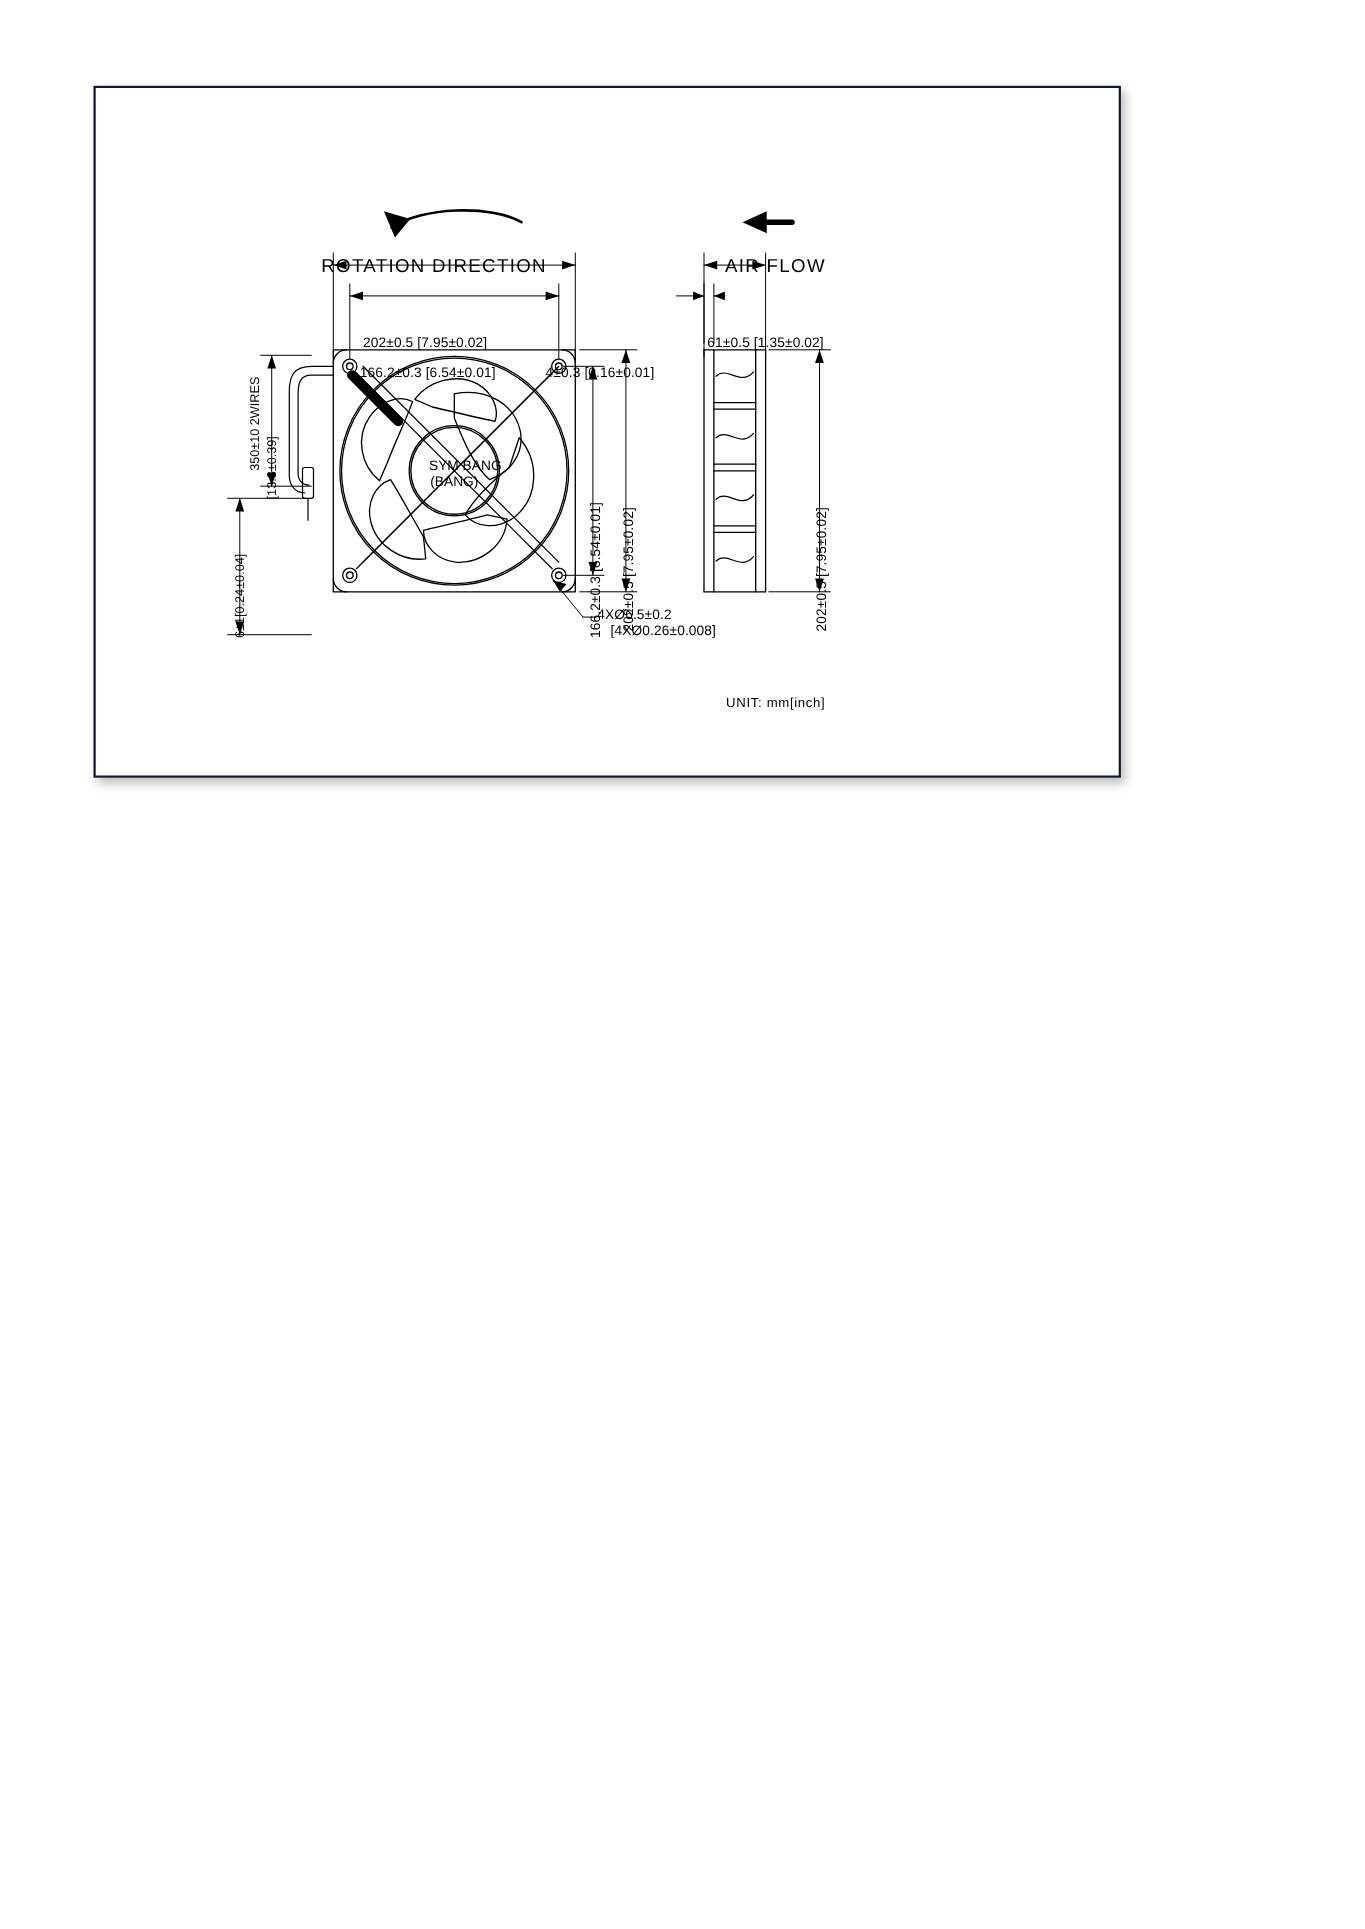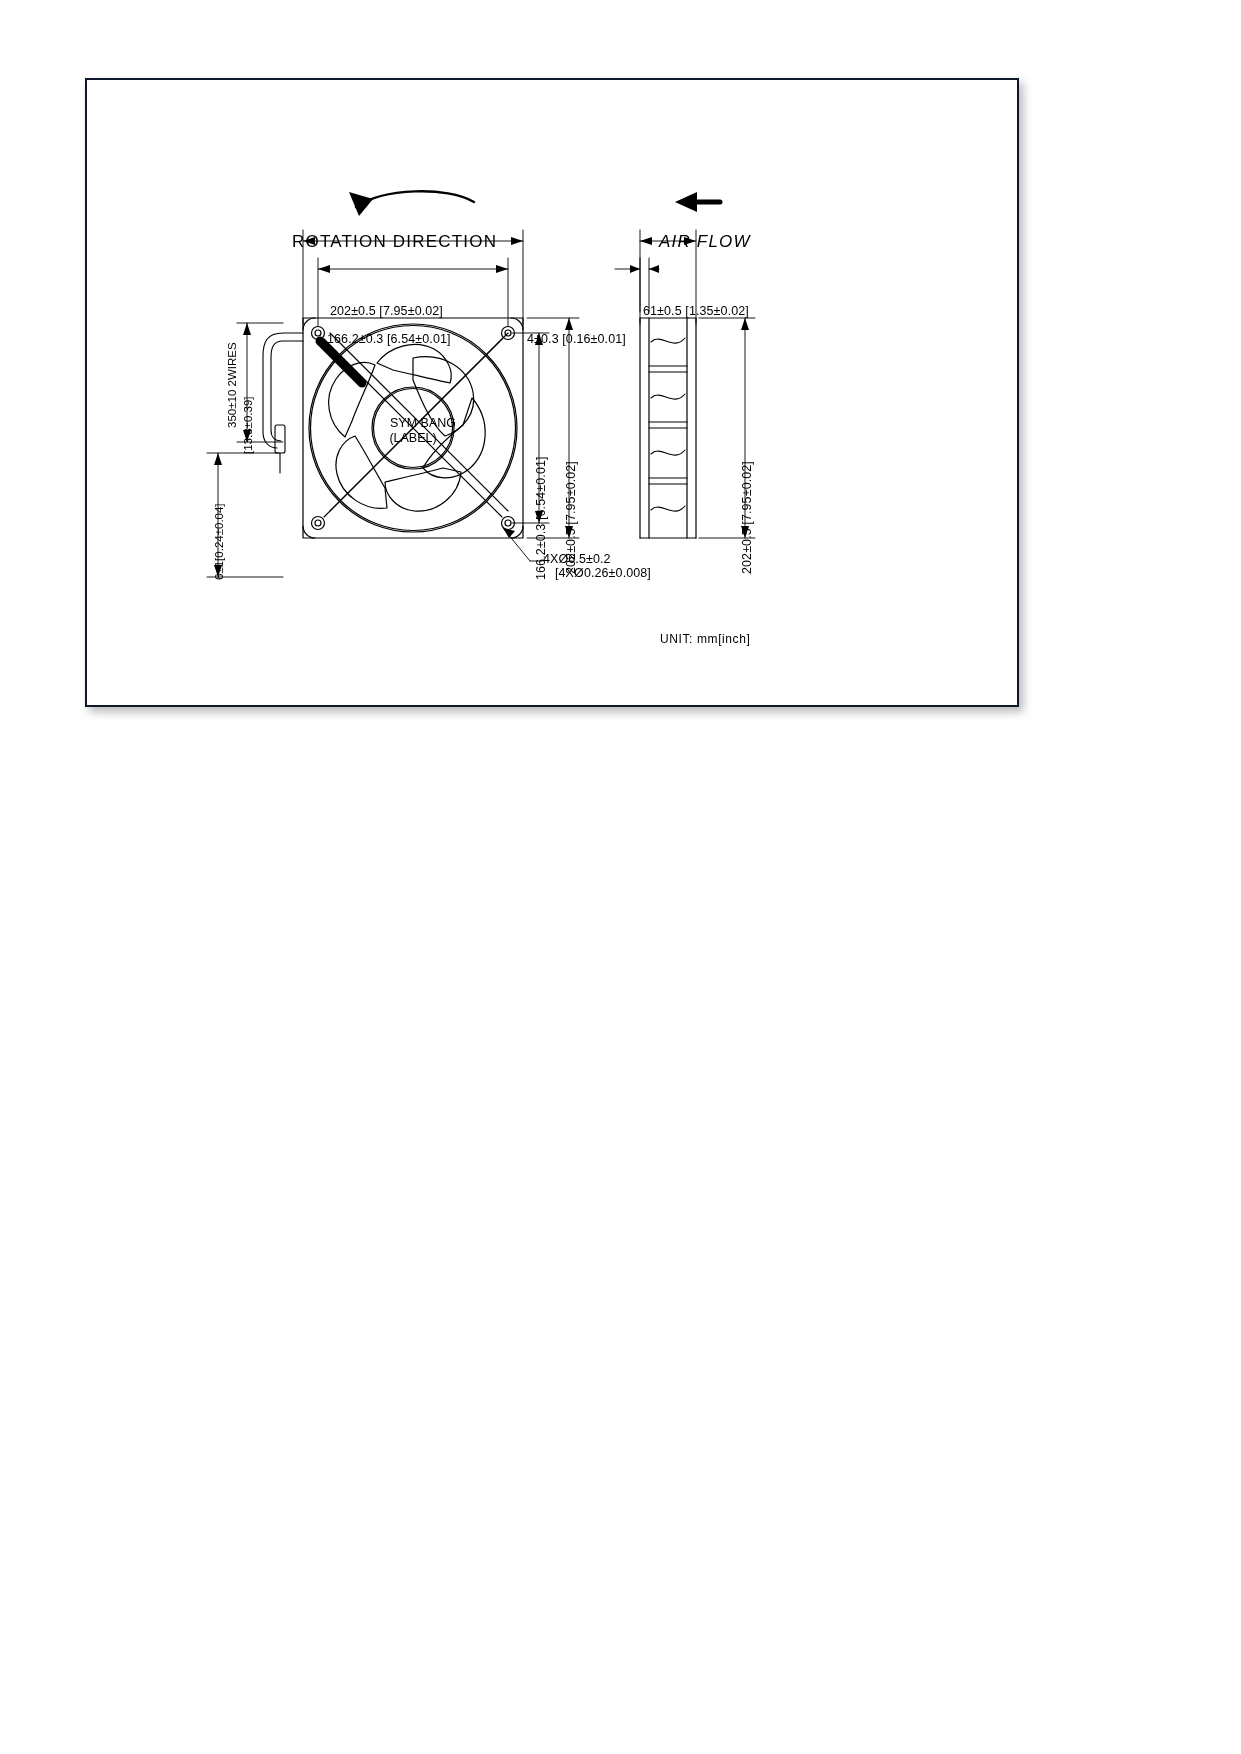--- a/index.html
+++ b/index.html
@@ -242,21 +242,21 @@
           <line x1="658" y1="238" x2="658" y2="458"></line>
           <polygon points="658,238 654,250 662,250" fill="#000000" stroke="none"></polygon>
           <polygon points="658,458 654,446 662,446" fill="#000000" stroke="none"></polygon>
         </g>
 
       </g>
     </svg>
 
     <div class="txt hdr" style="left:205px; top:153px;">ROTATION  DIRECTION</div>
 
-    <div class="txt hdr" style="left:572px; top:153px;font-style:italic;">AIR  FLOW</div>
+    <div class="txt hdr" style="left:572px; top:153px;">AIR  FLOW</div>
 
     <div class="txt dim" style="left:243px; top:225px;">202±0.5 [7.95±0.02]</div>
 
     <div class="txt dim" style="left:240px; top:253px;">166.2±0.3  [6.54±0.01]</div>
 
     <div class="txt dim rot-v" style="left:448px; top:500px;">166.2±0.3  [6.54±0.01]</div>
 
     <div class="txt dim rot-v" style="left:478px; top:494px;">202±0.5 [7.95±0.02]</div>
 
     <div class="txt dim" style="left:456px; top:473px;">4XØ6.5±0.2</div>
@@ -264,24 +264,24 @@
     <div class="txt dim" style="left:468px; top:487px;">[4XØ0.26±0.008]</div>
 
     <div class="txt dim-sm rot-v" style="left:139px; top:348px;">350±10 2WIRES</div>
 
     <div class="txt dim-sm rot-v" style="left:155px; top:374px;">[13.8±0.39]</div>
 
     <div class="txt dim-sm rot-v" style="left:126px; top:500px;">6±1[0.24±0.04]</div>
 
     <div class="txt label-txt" style="left:285px; top:337px; width:102px;">SYM  BANG</div>
 
-    <div class="txt label-txt" style="left:285px; top:352px; width:82px;">(LABEL)</div>
+    <div class="txt label-txt" style="left:285px; top:352px; width:82px;">(BANG)</div>
 
     <div class="txt dim" style="left:556px; top:225px;">61±0.5 [1.35±0.02]</div>
 
-    <div class="txt dim" style="left:409px; top:253px;margin-left:31px;">4±0.3 [0.16±0.01]</div>
+    <div class="txt dim" style="left:409px; top:253px;">4±0.3 [0.16±0.01]</div>
 
     <div class="txt dim rot-v" style="left:654px; top:494px;">202±0.5 [7.95±0.02]</div>
 
     <div class="txt unit" style="left:573px; top:553px;">UNIT: mm[inch]</div>
 
   </div>
 </div>
 
 </body></html>

